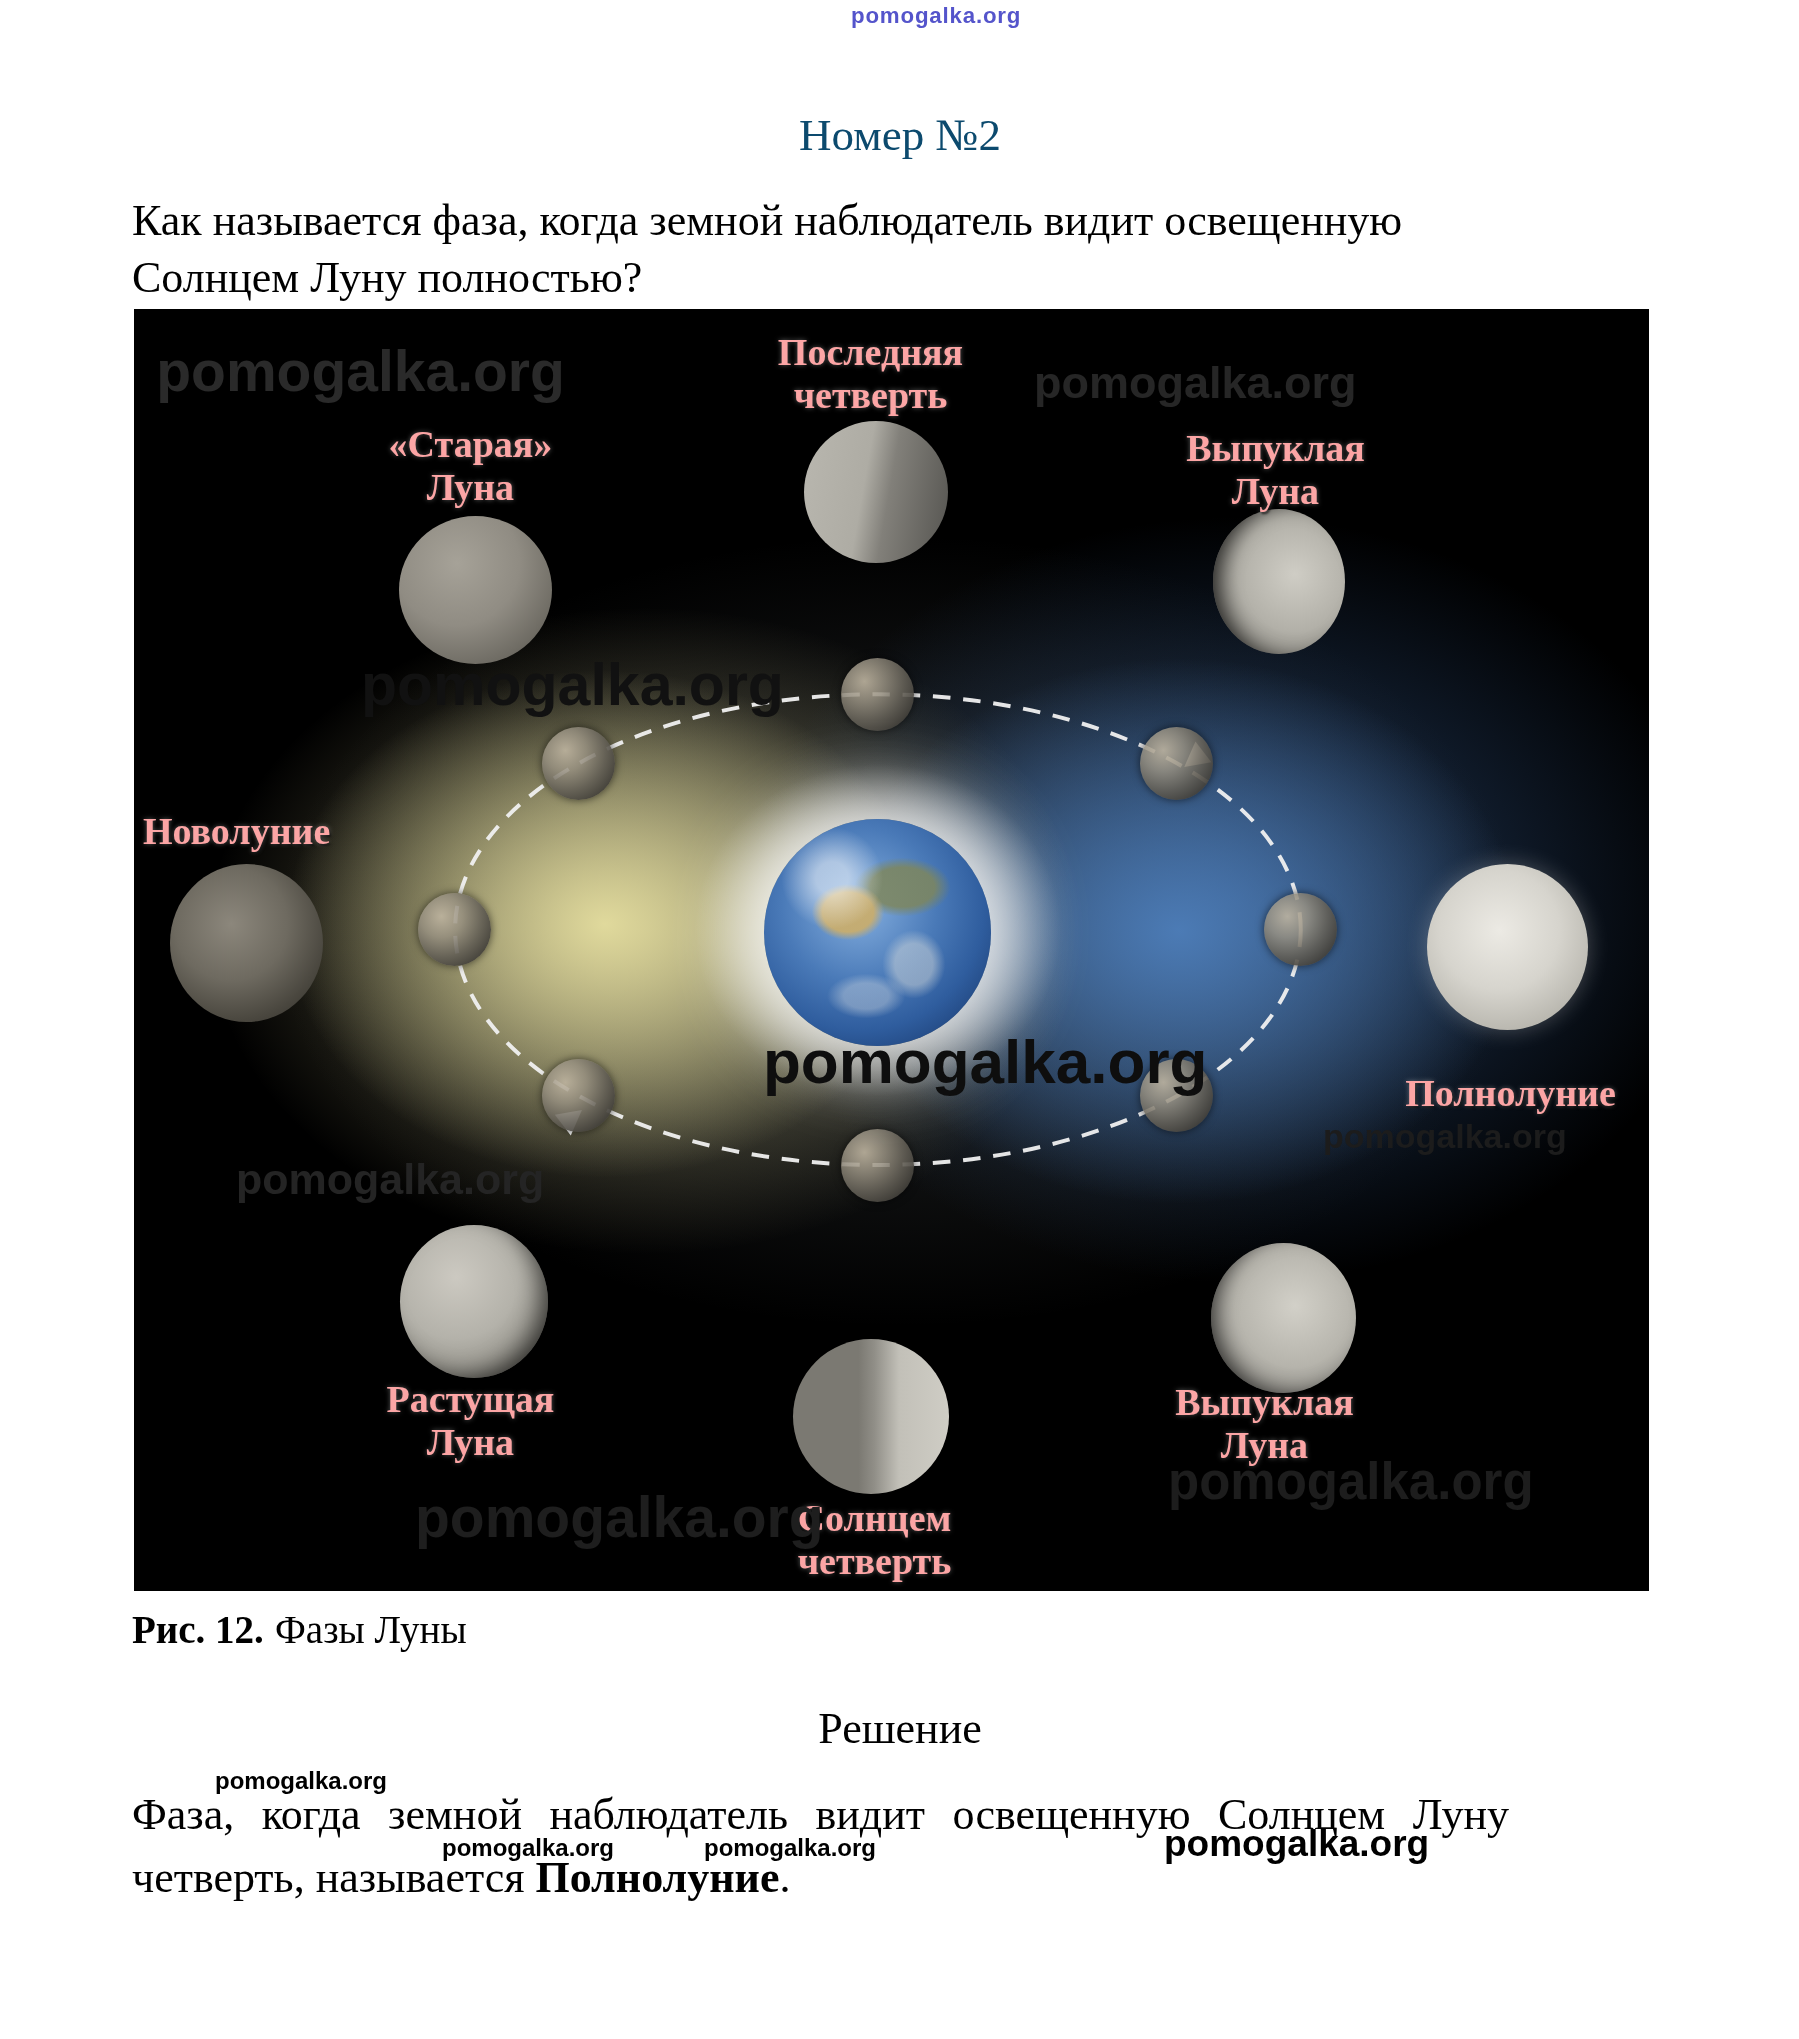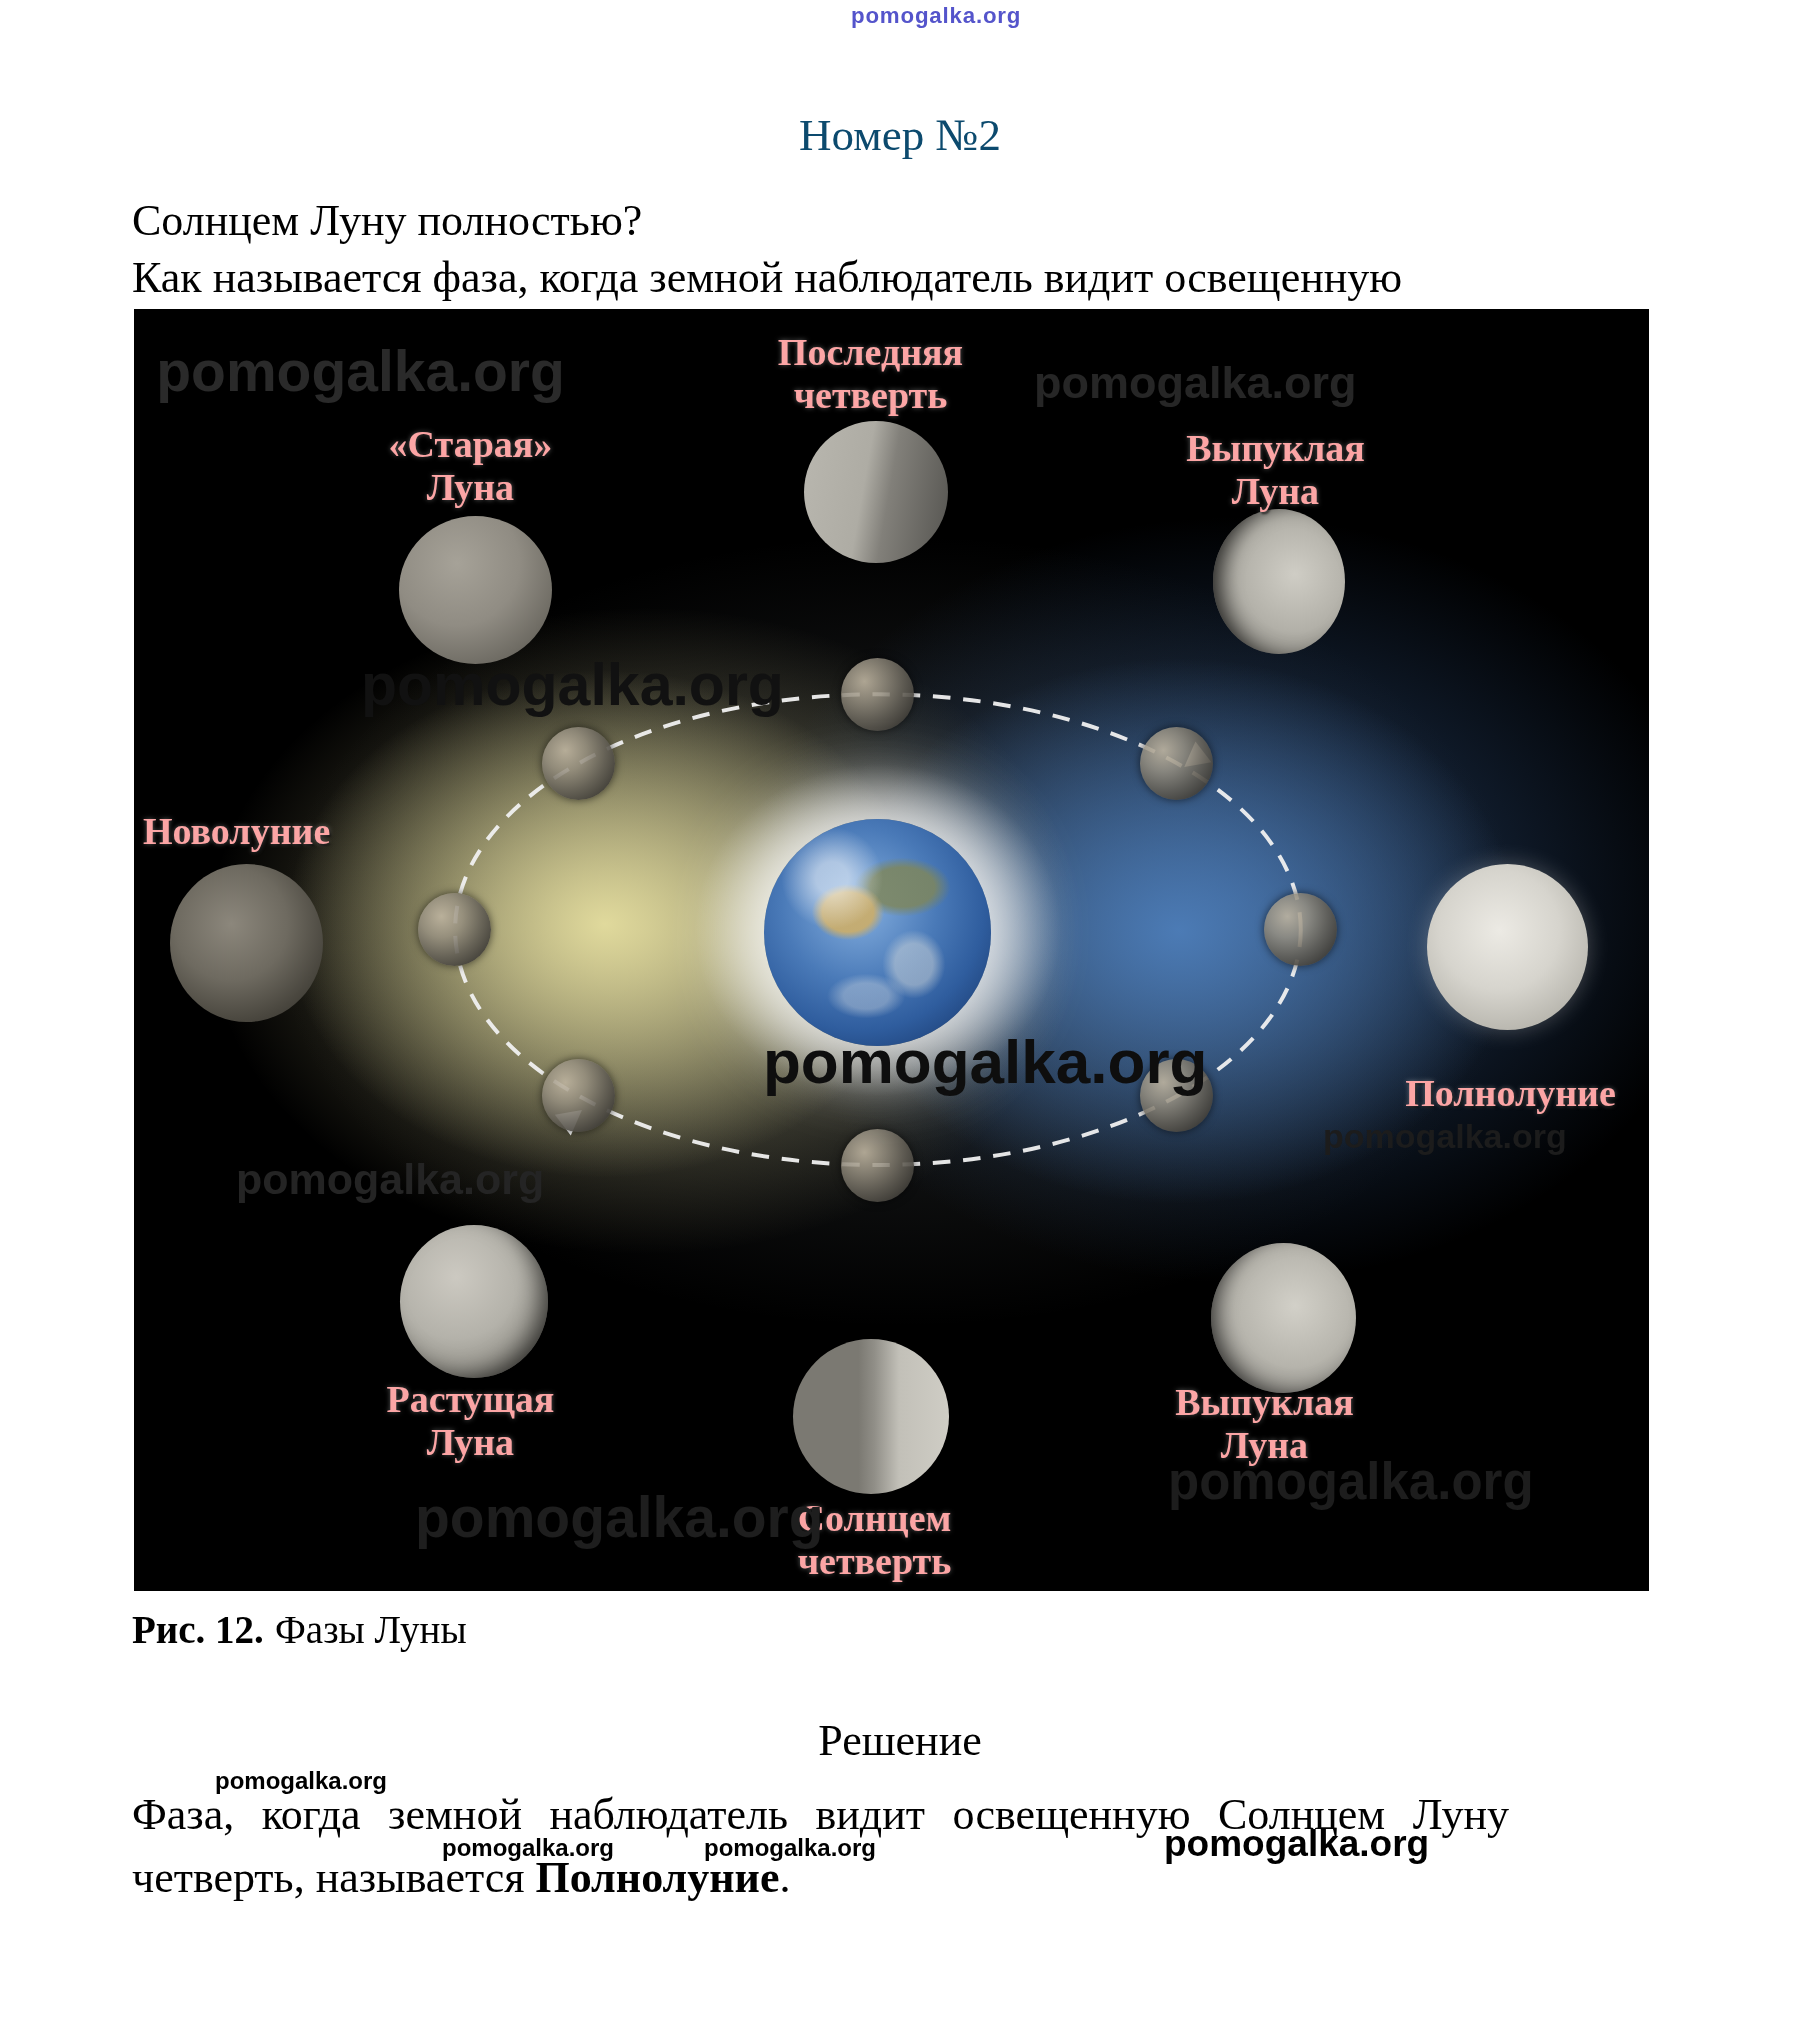--- a/index.html
+++ b/index.html
@@ -97,43 +97,43 @@
   .wm-4{left:629px;top:717px;font-size:62px;color:#0e0e0e;}
   .wm-5{left:102px;top:846px;font-size:43px;color:#242424;}
   .wm-6{left:1189px;top:808px;font-size:34px;color:#1c1c1c;}
   .wm-7{left:281px;top:1175px;font-size:57px;color:#1e1e1e;}
   .wm-8{left:1034px;top:1143px;font-size:51px;color:#1d1d1d;}
 
   
   .caption{position:absolute;left:132px;top:1607px;font-size:39px;}
   .caption .b{font-weight:700;}
   .caption .r{margin-left:11.2px;}
-  .solution{position:absolute;left:132px;top:1703px;width:1536px;text-align:center;font-size:44px;margin-top:12px;}
+  .solution{position:absolute;left:132px;top:1703px;width:1536px;text-align:center;font-size:44px;}
   .ans1{position:absolute;left:132px;top:1789px;width:1377px;font-size:44px;
         text-align:justify;text-align-last:justify;}
   .ans2{position:absolute;left:132px;top:1852px;width:1516px;font-size:44px;}
   .ans2 .b{font-weight:700;}
   .awm{position:absolute;font-family:"Liberation Sans",sans-serif;font-weight:700;color:#000;}
   .awm-a{left:215px;top:1767px;font-size:24px;}
   .awm-b{left:442px;top:1834px;font-size:24px;}
   .awm-c{left:704px;top:1834px;font-size:24px;}
   .awm-d{left:1164px;top:1823px;font-size:37px;}
 </style>
 </head>
 <body>
 
 <div id="page">
 
   <div class="top-wm">pomogalka.org</div>
 
   <div class="title">Номер №2</div>
 
   <div class="question">
+    <div>Как называется фаза, когда земной наблюдатель видит освещенную</div>
     <div>Солнцем Луну полностью?</div>
-    <div>Как называется фаза, когда земной наблюдатель видит освещенную</div>
   </div>
 
   <div id="diagram">
     <div id="glow"></div>
 
     <svg id="orbit-svg" width="1515" height="1282" viewBox="0 0 1898 1607">
       <ellipse cx="932" cy="778" rx="530" ry="295" fill="none" stroke="#f0f0f0" stroke-width="5" stroke-dasharray="22 16" opacity="0.95"></ellipse>
       <path d="M 527 1010 l 34 -6 l -14 32 z" fill="#f5f5f5"></path>
       <path d="M 1350 568 l -34 6 l 14 -32 z" fill="#f5f5f5"></path>
     </svg>

